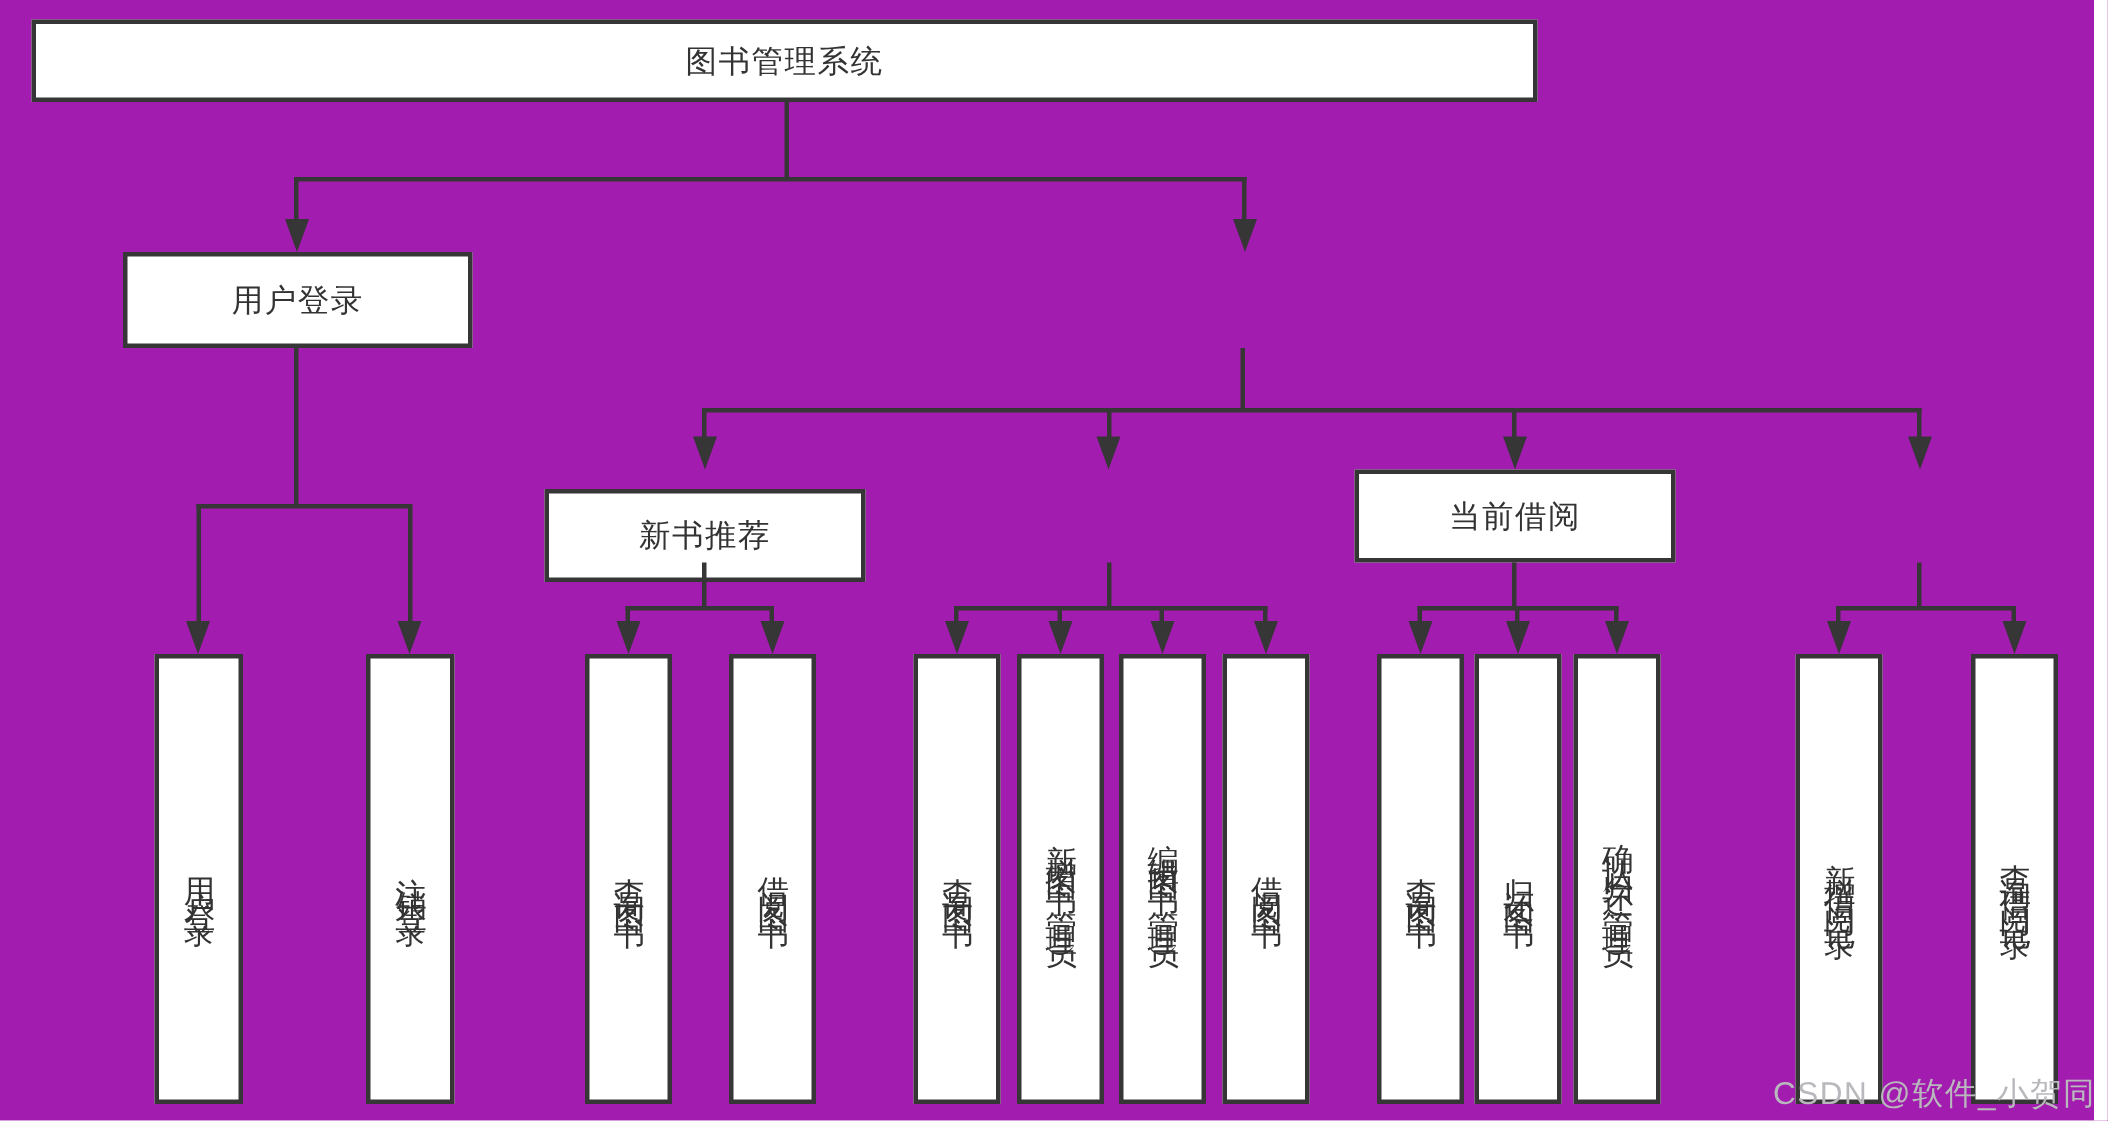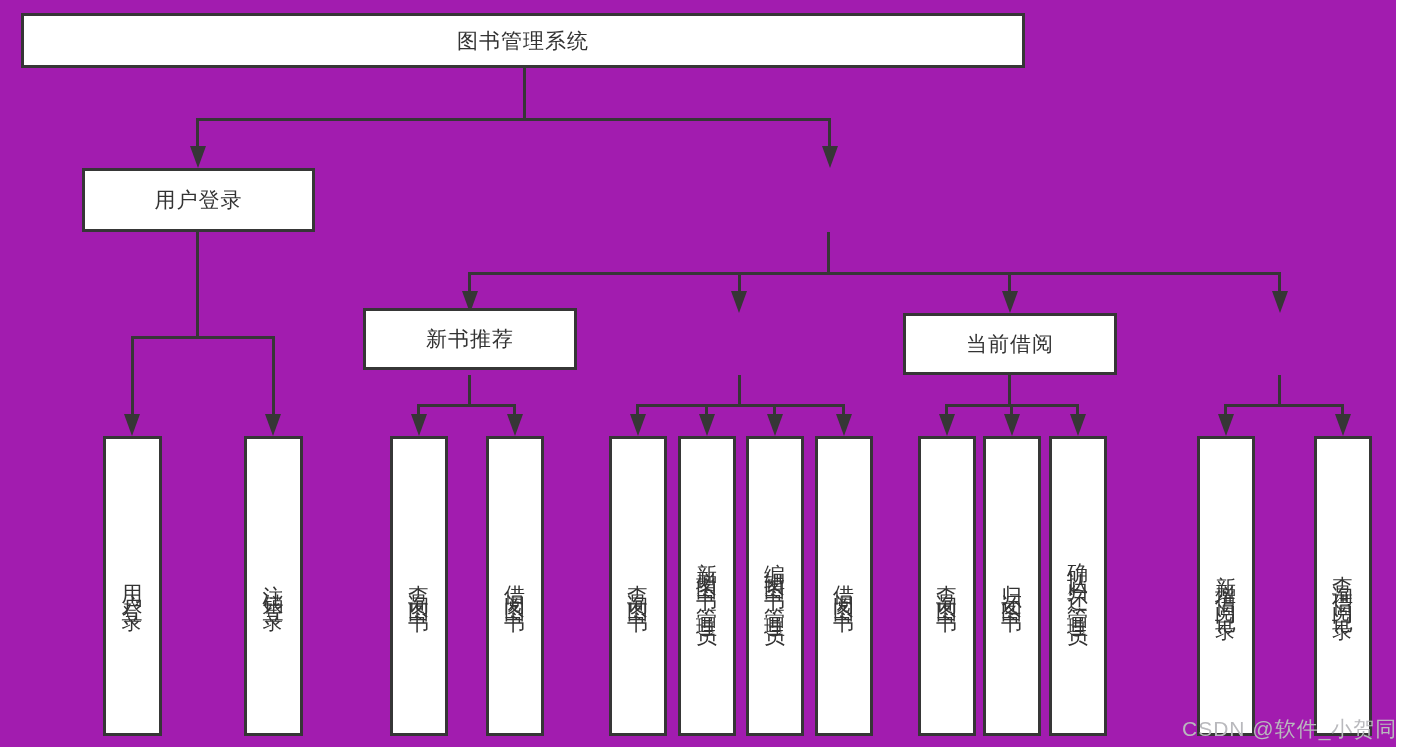--- a/index.html
+++ b/index.html
@@ -79,21 +79,21 @@
   <div class="line" style="left:468px; top:272px; width:813px; height:3px;"></div>
   <div class="line" style="left:468px; top:272px; width:3px; height:21px;"></div>
   <div class="line" style="left:738px; top:272px; width:3px; height:21px;"></div>
   <div class="line" style="left:1008px; top:272px; width:3px; height:21px;"></div>
   <div class="line" style="left:1278px; top:272px; width:3px; height:21px;"></div>
   <div class="arrow" style="left:462px; top:291px;"></div>
   <div class="arrow" style="left:731px; top:291px;"></div>
   <div class="arrow" style="left:1002px; top:291px;"></div>
   <div class="arrow" style="left:1272px; top:291px;"></div>
 
-  <div class="box box-h" style="left:363px; top:308px; width:214px; height:62px;">
+  <div class="box box-h" style="left:363px; top:326px; width:214px; height:62px;">
     <span class="label">新书推荐</span>
   </div>
   <div class="box box-h" style="left:903px; top:313px; width:214px; height:62px;">
     <span class="label">当前借阅</span>
   </div>
 
   <div class="line" style="left:468px; top:375px; width:3px; height:31px;"></div>
   <div class="line" style="left:417px; top:404px; width:99px; height:3px;"></div>
   <div class="line" style="left:417px; top:404px; width:3px; height:12px;"></div>
   <div class="line" style="left:513px; top:404px; width:3px; height:12px;"></div>

